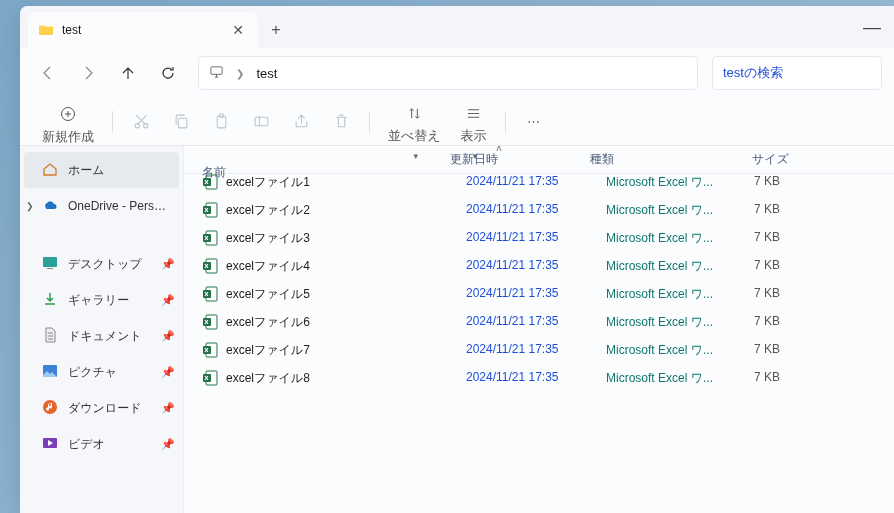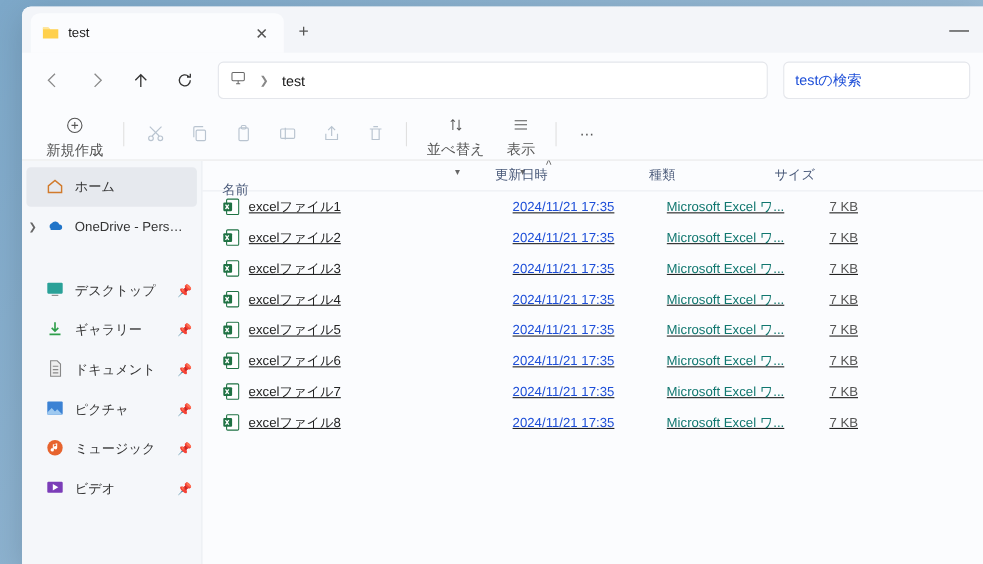--- a/index.html
+++ b/index.html
@@ -32,24 +32,24 @@
 .side-item { height: 36px; display: flex; align-items: center; padding: 0 10px 0 22px; gap: 10px; font-size: 12px; color: #333; cursor: pointer; position: relative; }
 .side-item.selected { background: #e6e9ee; border-radius: 4px; margin: 0 4px; padding-left: 18px; }
 .side-item .pin { position: absolute; right: 8px; color: #8a8a8a; font-size: 11px; }
 .side-item .expand { position: absolute; left: 6px; color: #666; font-size: 9px; }
 .side-gap { height: 22px; }
 .filepane { flex: 1; display: flex; flex-direction: column; }
 .cols { height: 28px; display: flex; align-items: center; border-bottom: 1px solid #eceef2; font-size: 12px; color: #4a5a7a; padding-left: 18px; position: relative; }
 .col-name { width: 248px; margin-top: 25px; }
 .col-date { width: 140px; }
 .col-type { width: 114px; }
-.col-size { width: 70px; }
+.col-size { width: 70px; margin-left: 48px; }
 .col-sort { position: absolute; left: 312px; top: -3px; font-size: 10px; color: #666; }
 .rows { flex: 1; overflow-y: auto; }
-.row { height: 28px; display: flex; align-items: center; padding-left: 18px; font-size: 12px; color: #222; cursor: pointer; text-decoration: underline; }
+.row { height: 28px; display: flex; padding-left: 18px; font-size: 12px; color: #222; cursor: pointer; }
 .file-icon { width: 16px; height: 16px; margin-right: 8px; flex-shrink: 0; }
 .f-name { width: 240px; white-space: nowrap; overflow: hidden; text-overflow: ellipsis; }
 .f-date { width: 140px; color: #1d4ed8; }
 .f-type { width: 114px; color: #0f766e; white-space: nowrap; overflow: hidden; text-overflow: ellipsis; }
 .f-size { width: 70px; color: #555; text-align: right; padding-right: 10px; }
 .chev-down { font-size: 9px; color: #666; margin-left: 3px; }
 </style>
 </head>
 <body>
 
@@ -214,21 +214,21 @@
               <path d="M1 12l4-4 3 3 2-2 5 5H1z" fill="#9ec9f0"></path>
             </svg></span>
         <span>ピクチャ</span>
         <span class="pin">📌</span>
       </div>
       <div class="side-item">
         <span><svg width="16" height="16" viewBox="0 0 16 16">
               <circle cx="8" cy="8" r="7" fill="#e7642e"></circle>
               <path d="M7 5v5a1.5 1.5 0 1 1-1-1.4V5l4-1v4a1.5 1.5 0 1 1-1-1.4V5" fill="#fff"></path>
             </svg></span>
-        <span>ミュージック</span>
+        <span>ダウンロード</span>
         <span class="pin">📌</span>
       </div>
       <div class="side-item">
         <span><svg width="16" height="16" viewBox="0 0 16 16">
               <rect x="1" y="3" width="14" height="10" rx="1" fill="#7b3db8"></rect>
               <path d="M6 5v6l5-3z" fill="#fff"></path>
             </svg></span>
         <span>ビデオ</span>
         <span class="pin">📌</span>
       </div>

